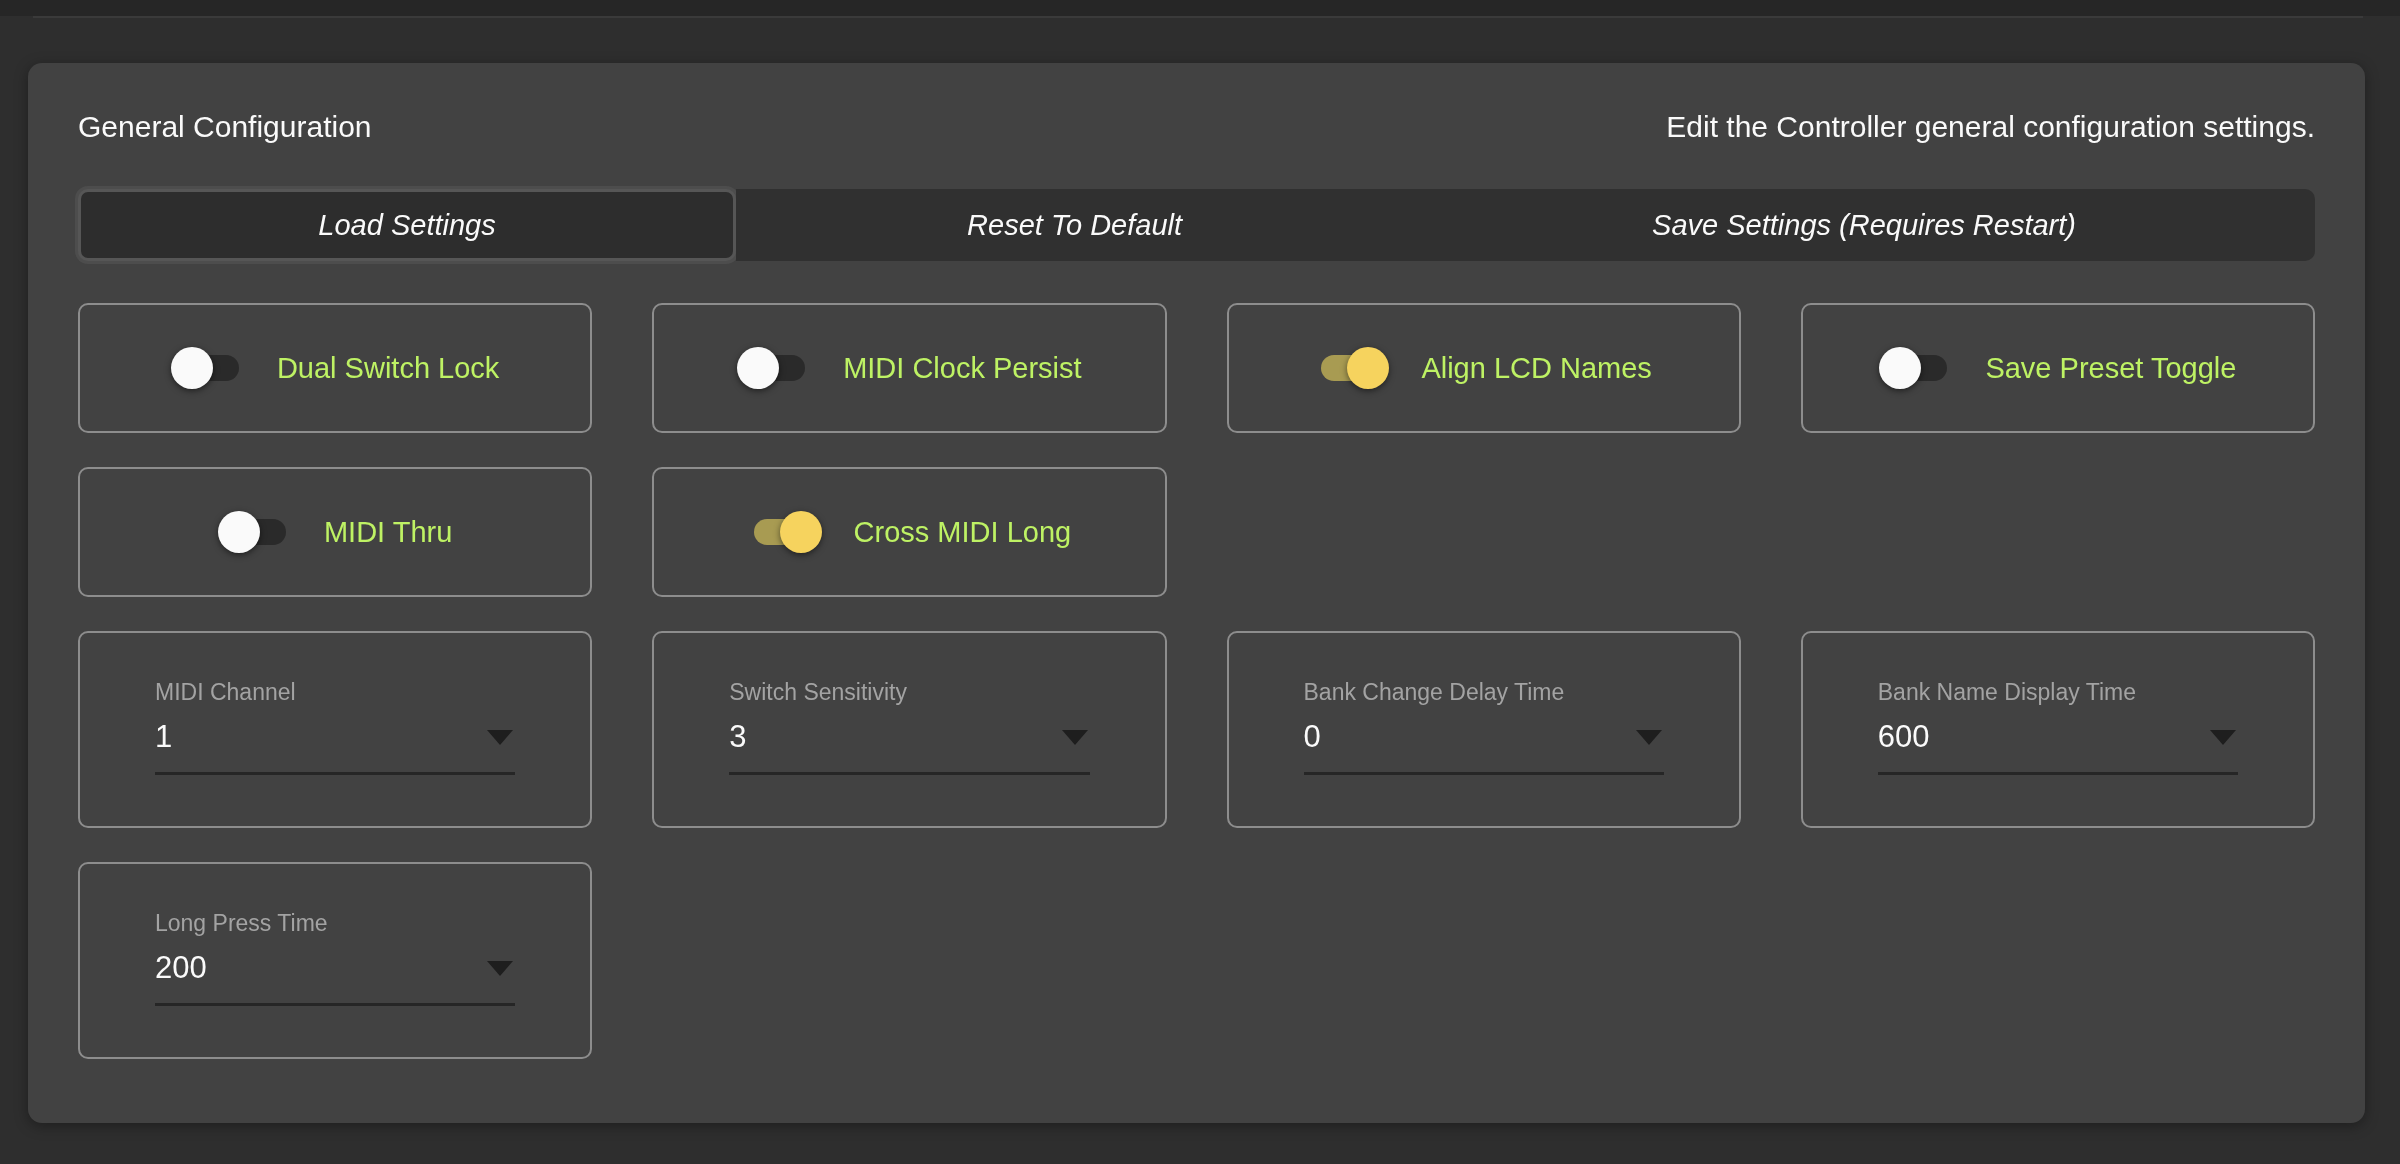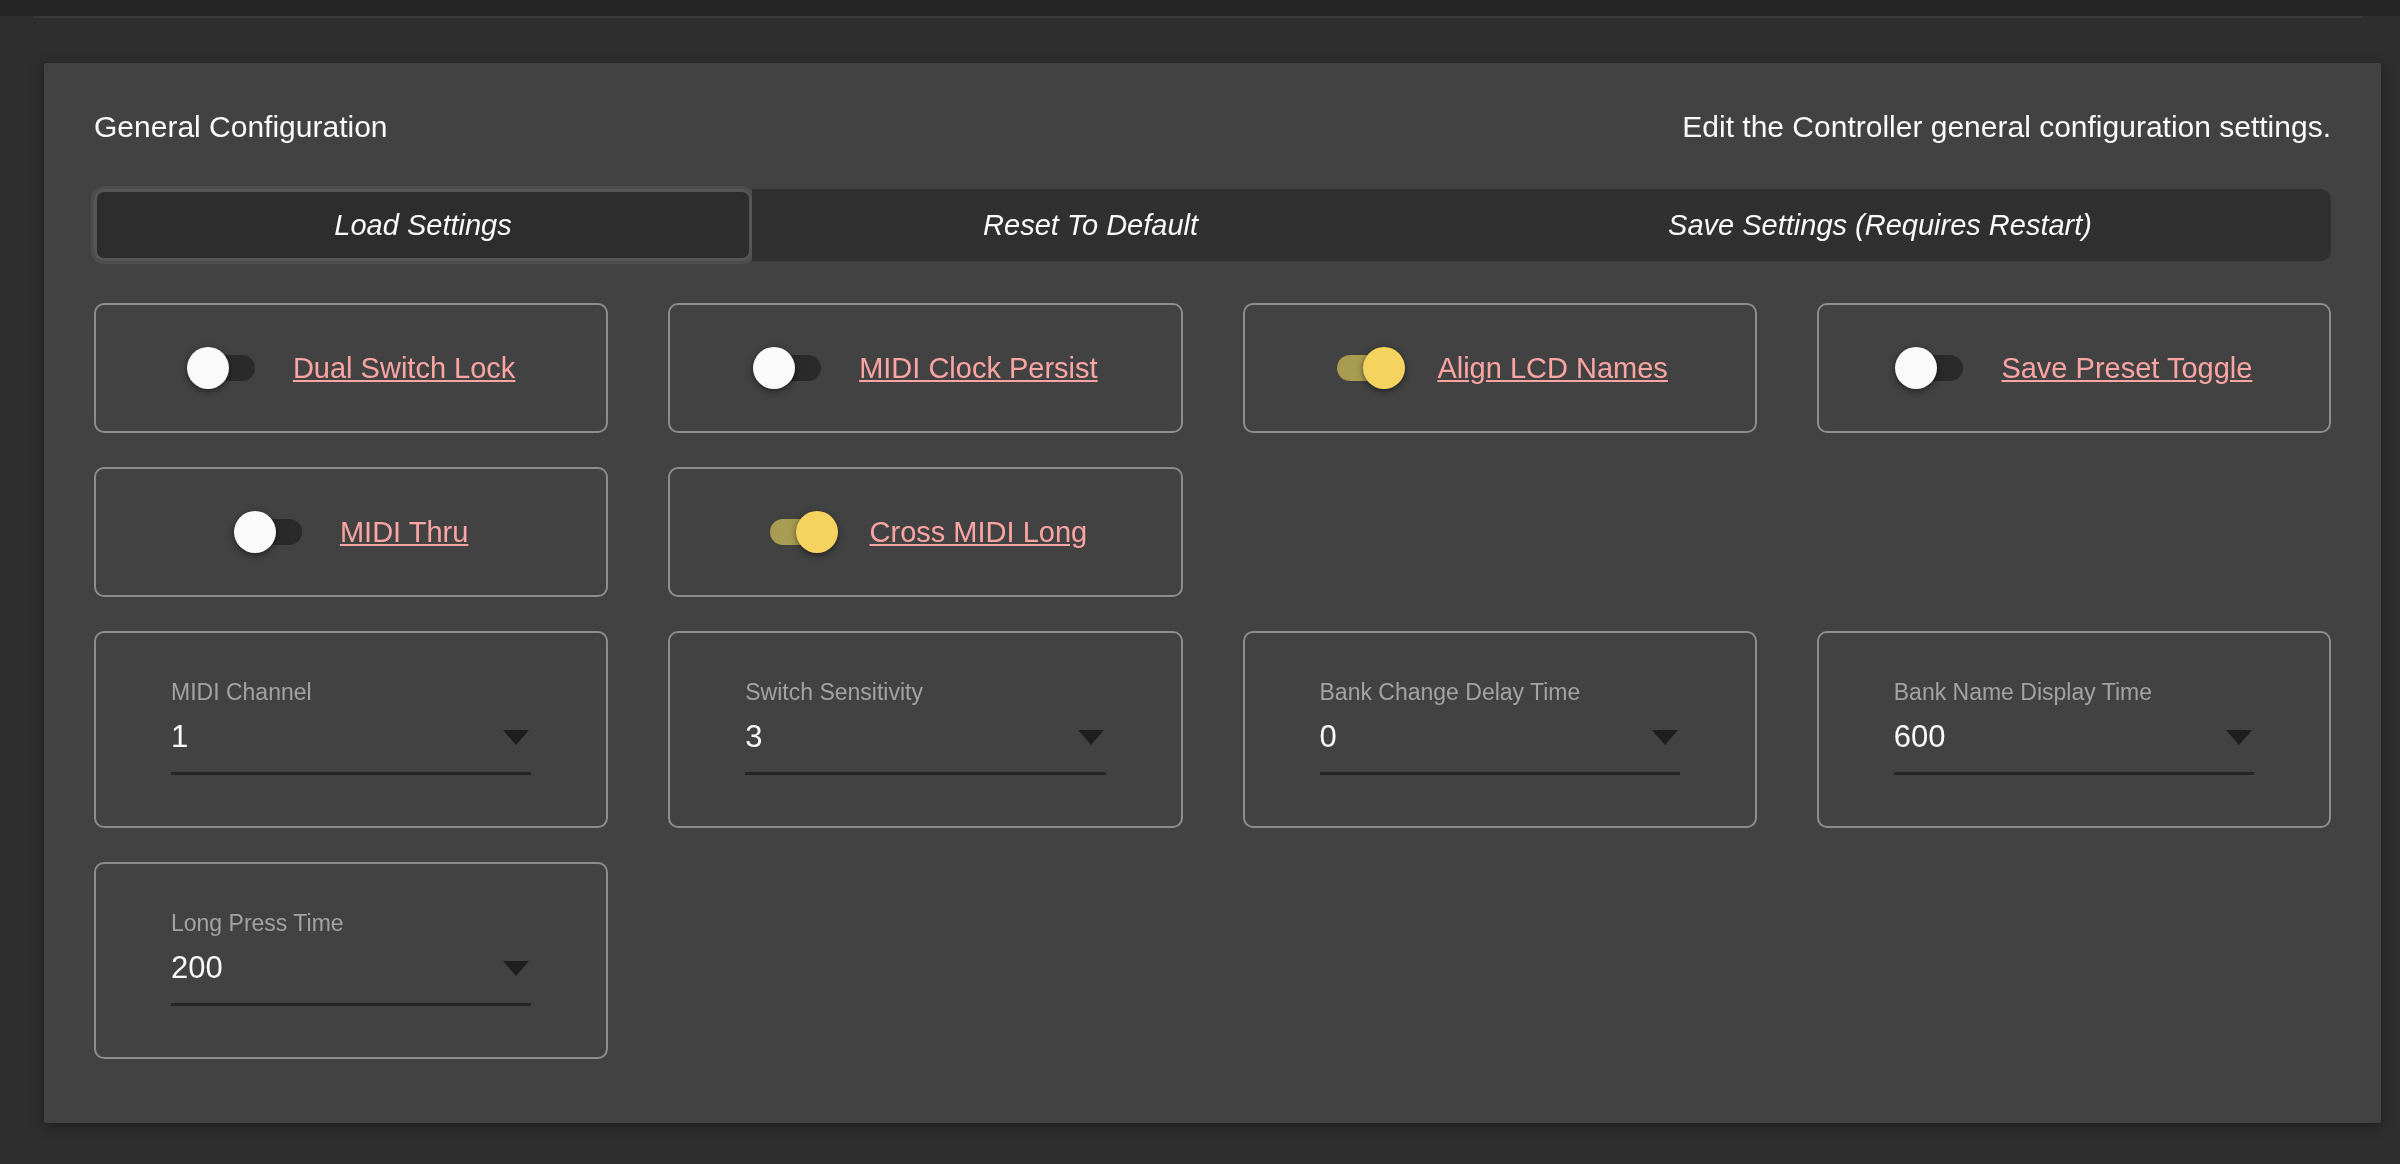--- a/index.html
+++ b/index.html
@@ -6,22 +6,22 @@
   body{
     width:2400px;height:1164px;position:relative;overflow:hidden;
     background:#2e2e2e;color:#fff;
     font-family:"Liberation Sans", sans-serif;
     -webkit-font-smoothing:antialiased;
   }
   .topbar{position:absolute;top:0;left:0;right:0;height:16px;background:#262626;}
   .topbar-line{position:absolute;top:16px;left:33px;right:37px;height:2px;background:#3a3a3a;}
 
   .panel{
-    position:absolute;left:44px;top:63px;width:2337px;height:1060px;
-    background:#424242;border-radius:2px;box-sizing:border-box;
+    position:absolute;left:28px;top:63px;width:2337px;height:1060px;
+    background:#424242;border-radius:14px;box-sizing:border-box;
     padding:0 50px;box-shadow:0 3px 14px rgba(0,0,0,0.35);
   }
   .panel-header{
     display:flex;justify-content:space-between;align-items:baseline;
     margin-top:46px;height:36px;font-size:30px;line-height:36px;color:#fafafa;
   }
   .tabs{display:flex;margin-top:44px;height:72px;}
   .tab{
     display:flex;align-items:center;justify-content:center;
     font-size:29px;color:#fafafa;background:#303030;box-sizing:border-box;cursor:pointer;font-style:italic;
@@ -55,21 +55,21 @@
     position:absolute;left:6px;right:6px;top:8px;height:26px;
     border-radius:13px;background:#2a2a2a;
   }
   .switch .thumb{
     position:absolute;top:0;left:0;width:42px;height:42px;border-radius:50%;
     background:#fafafa;box-shadow:0 2px 6px rgba(0,0,0,0.5);
   }
   .switch.on .track{background:#a89b52;}
   .switch.on .thumb{left:auto;right:0;background:#f6d35e;}
 
-  .toggle-label{font-size:29px;color:#fca5a5;text-decoration:underline;}
+  .toggle-label{font-size:29px;color:#bef264;}
 
   
   .select-label{font-size:23px;line-height:27px;color:#a3a3a3;}
   .select-control{
     position:relative;margin-top:13px;padding-bottom:17px;
     border-bottom:3px solid #262626;cursor:pointer;
   }
   .select-value{font-size:31px;line-height:36px;color:#fafafa;}
   .caret{
     position:absolute;right:2px;top:11px;width:0;height:0;

